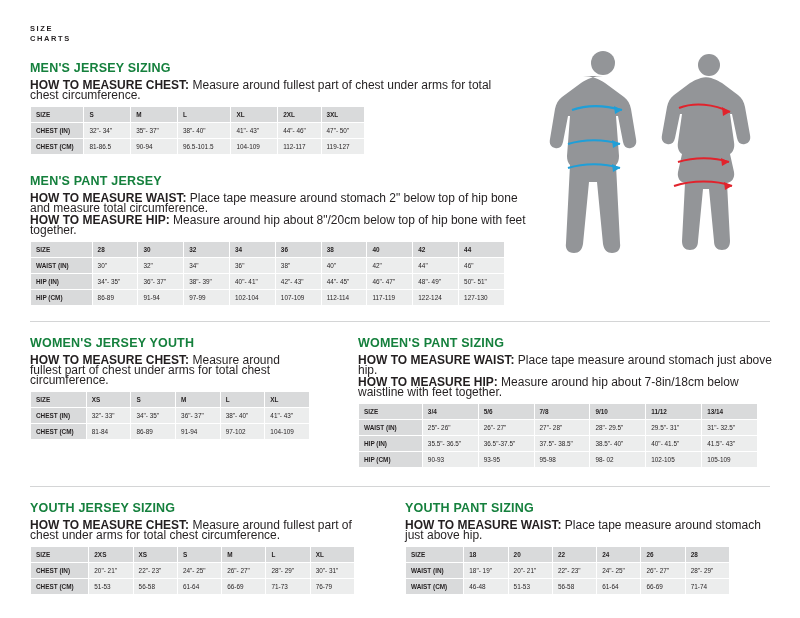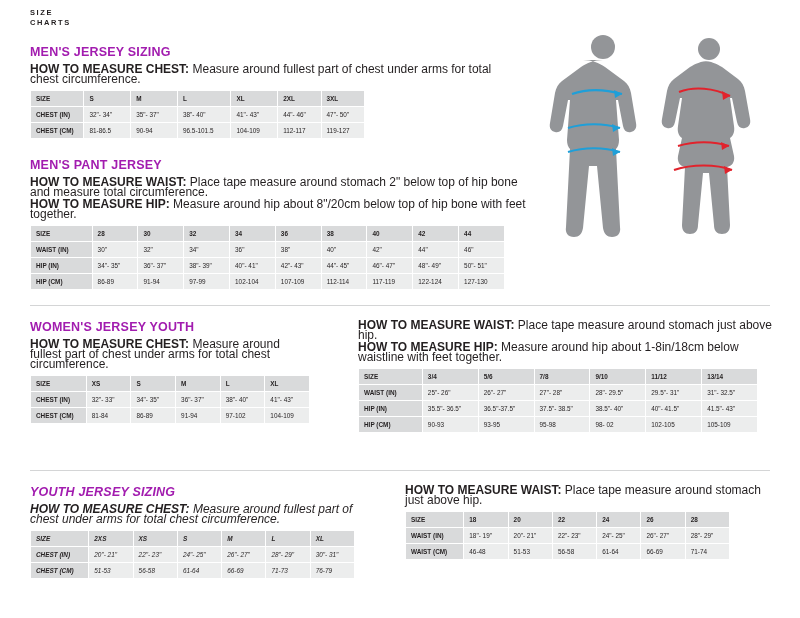--- a/index.html
+++ b/index.html
@@ -4,34 +4,34 @@
 <style>
   * { box-sizing: border-box; }
   html, body { margin:0; padding:0; }
   body {
     width: 800px; height: 618px;
     background: #ffffff;
     font-family: "Liberation Sans", sans-serif;
     color: #231f20;
     overflow: hidden;
   }
-  .page { position: relative; width: 800px; height: 458px; }
+  .page { position: relative; width: 800px; height: 458px; margin-top: 16px; }
 
   
   .doc-title {
     position: absolute; left: 30px; top: 8px;
     font-size: 7.5px; font-weight: bold; letter-spacing: 1.6px;
     line-height: 10px; color: #231f20;
   }
 
   
   .section { position: absolute; }
   .sec-title {
     font-size: 12.5px; font-weight: bold; letter-spacing: .2px;
-    margin: 0 0 5px 0; color: #a21caf;
+    margin: 0 0 5px 0; color: #15803d;
   }
   .howto { font-size: 12px; line-height: 10px; margin-bottom: 2px; color:#231f20; }
   .howto b { font-weight: bold; }
   .howto-block { margin-bottom: 6px; }
 
   
   table { border-collapse: collapse; width: 100%; table-layout: fixed; }
   td, th {
     border: 1px solid #ffffff;
     font-size: 6.4px;
@@ -286,26 +286,27 @@
           <td>86-89</td>
           <td>91-94</td>
           <td>97-102</td>
           <td>104-109</td>
         </tr>
       </tbody>
     </table>
   </div>
 
   <div class="section" style="left:358px; top:320px; width:420px;">
+    <div class="sec-title">WOMEN'S PANT SIZING</div>
     <div class="howto-block">
       <div class="howto">
         <b>HOW TO MEASURE WAIST:</b><span> Place tape measure around stomach just above hip.</span>
       </div>
       <div class="howto">
-        <b>HOW TO MEASURE HIP:</b><span> Measure around hip about 1-8in/18cm below waistline with feet together.</span>
+        <b>HOW TO MEASURE HIP:</b><span> Measure around hip about 7-8in/18cm below waistline with feet together.</span>
       </div>
     </div>
     <table style="width:400px;">
       <colgroup>
           <col style="width:16%">
           <col>
           <col>
           <col>
           <col>
           <col>
@@ -349,21 +350,21 @@
           <td>98- 02</td>
           <td>102-105</td>
           <td>105-109</td>
         </tr>
       </tbody>
     </table>
   </div>
 
   <div class="divider" style="top:470px;"></div>
 
-  <div class="section" style="left:30px; top:485px; width:360px;font-style:italic;">
+  <div class="section" style="left:30px; top:485px; width:360px;">
     <div class="sec-title">YOUTH JERSEY SIZING</div>
     <div class="howto-block" style="width:340px;">
       <div class="howto">
         <b>HOW TO MEASURE CHEST:</b><span> Measure around fullest part of chest under arms for total chest circumference.</span>
       </div>
     </div>
     <table style="width:325px; margin-top:4px;">
       <colgroup>
           <col style="width:18%">
           <col>
@@ -401,20 +402,21 @@
           <td>61-64</td>
           <td>66-69</td>
           <td>71-73</td>
           <td>76-79</td>
         </tr>
       </tbody>
     </table>
   </div>
 
   <div class="section" style="left:405px; top:485px; width:370px;">
+    <div class="sec-title">YOUTH PANT SIZING</div>
     <div class="howto-block">
       <div class="howto">
         <b>HOW TO MEASURE WAIST:</b><span> Place tape measure around stomach just above hip.</span>
       </div>
     </div>
     <table style="width:325px; margin-top:4px;">
       <colgroup>
           <col style="width:18%">
           <col>
           <col>

